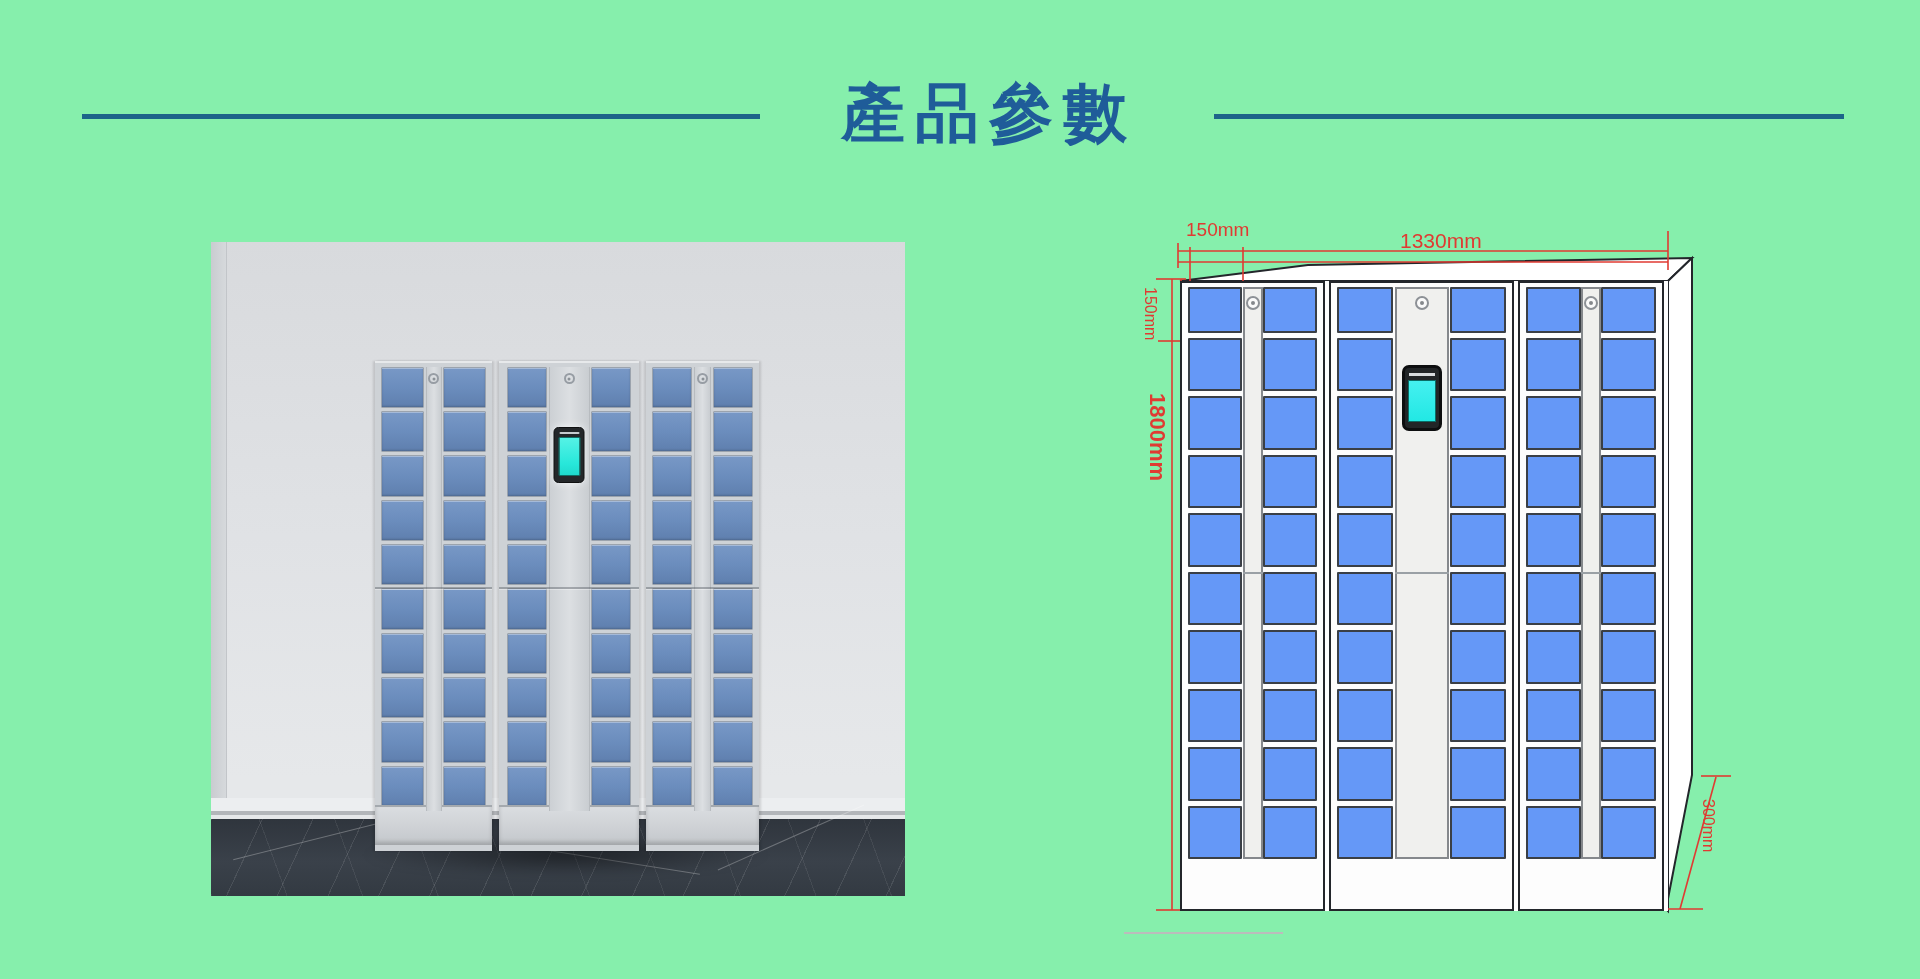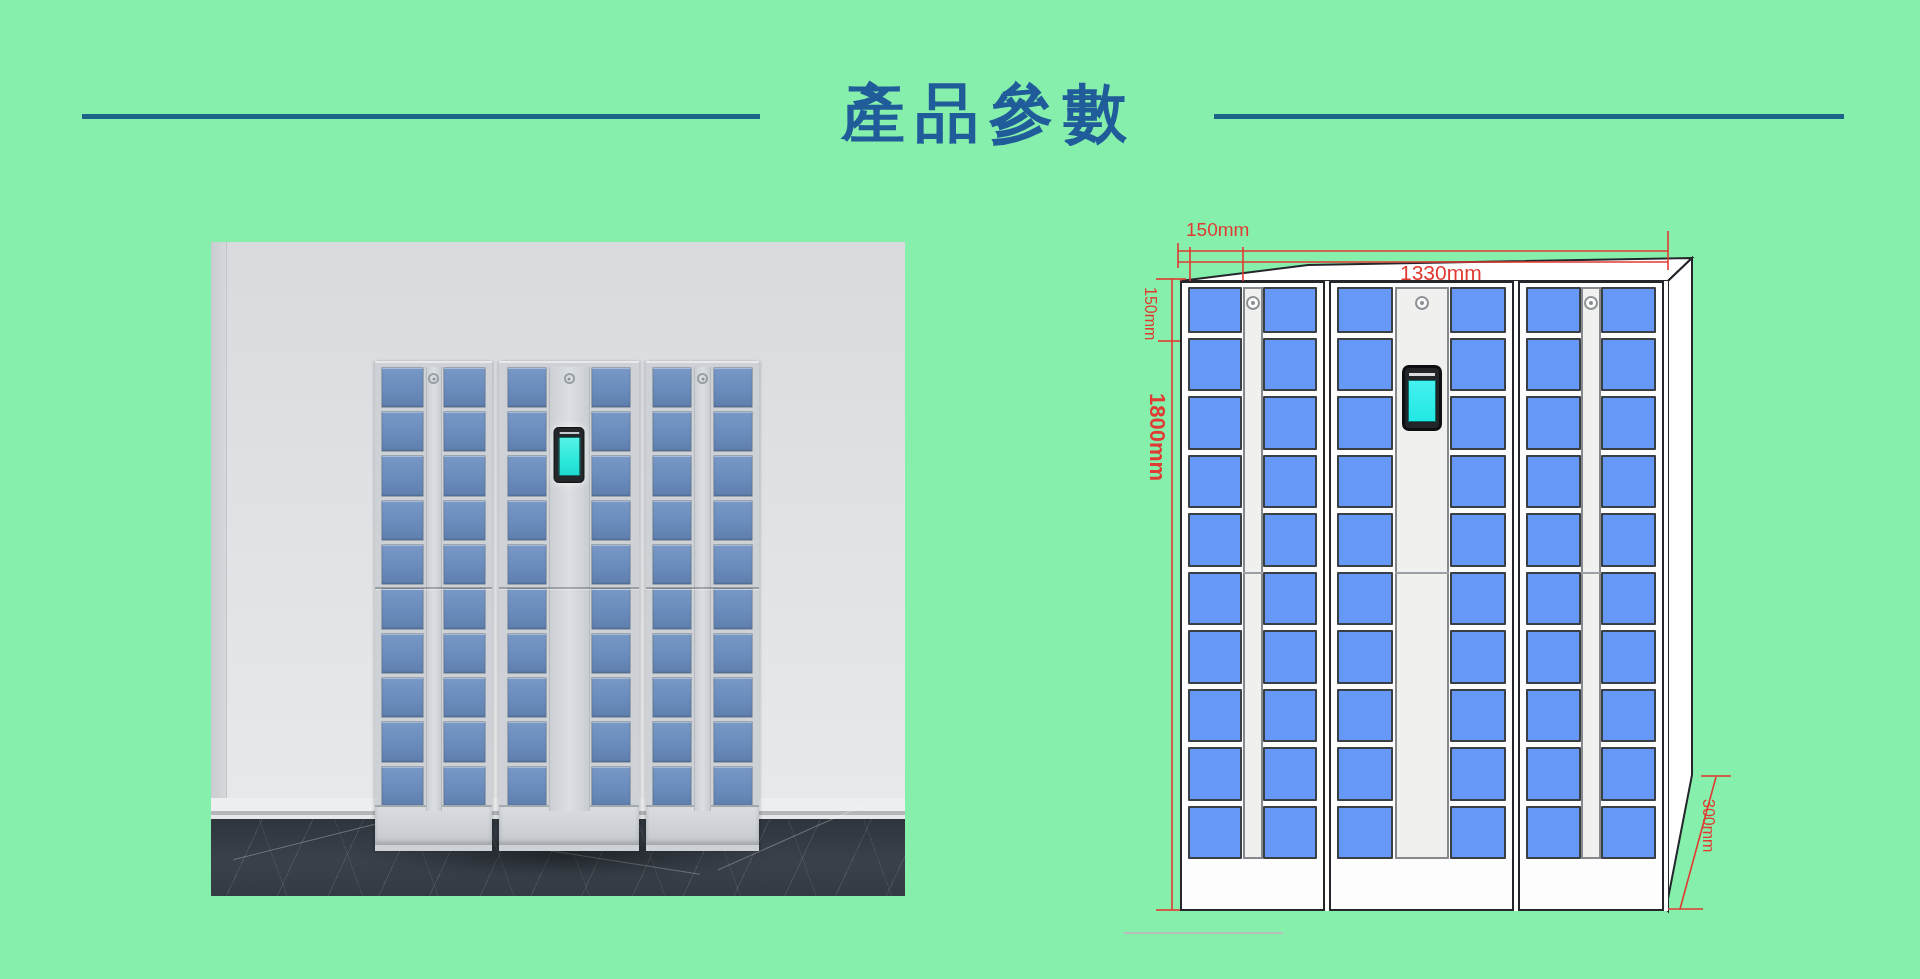--- a/index.html
+++ b/index.html
@@ -86,21 +86,21 @@
   .dseam { position:absolute; left:-2px; right:-2px; top:283px; height:2px; background:#9aa0a5; }
   .dpanel { position:absolute; top:76px; left:50%; transform:translateX(-50%);
             width:40px; height:66px; background:#222527; border:3px solid #0d0e0f; border-radius:7px; }
   .dslit { width:26px; height:3px; background:#d8dbde; margin:5px auto 4px auto; }
   .dscreen { width:28px; height:42px; margin:0 auto;
              background:linear-gradient(180deg,#45f0f0 0%,#22e8e4 100%); border:1px solid #0a6d66; }
 
   .dim-label { position:absolute; color:#e03a32; white-space:nowrap; }
   .dim-label.rot { transform:rotate(90deg); transform-origin:0 0; }
   #dim-top-150 { left:1186px; top:219px; font-size:19px; }
-  #dim-1330    { left:1400px; top:229px; font-size:21px;margin-top:32px; }
+  #dim-1330    { left:1400px; top:229px; font-size:21px; }
   #dim-left-150 { left:1159px; top:287px; font-size:16px; }
   #dim-1800    { left:1170px; top:393px; font-size:22px; font-weight:bold; }
   #dim-300     { left:1717px; top:799px; font-size:16px; }
 </style>
 </head>
 <body>
 
 <div class="page">
 
   <div class="title-line left"></div>

